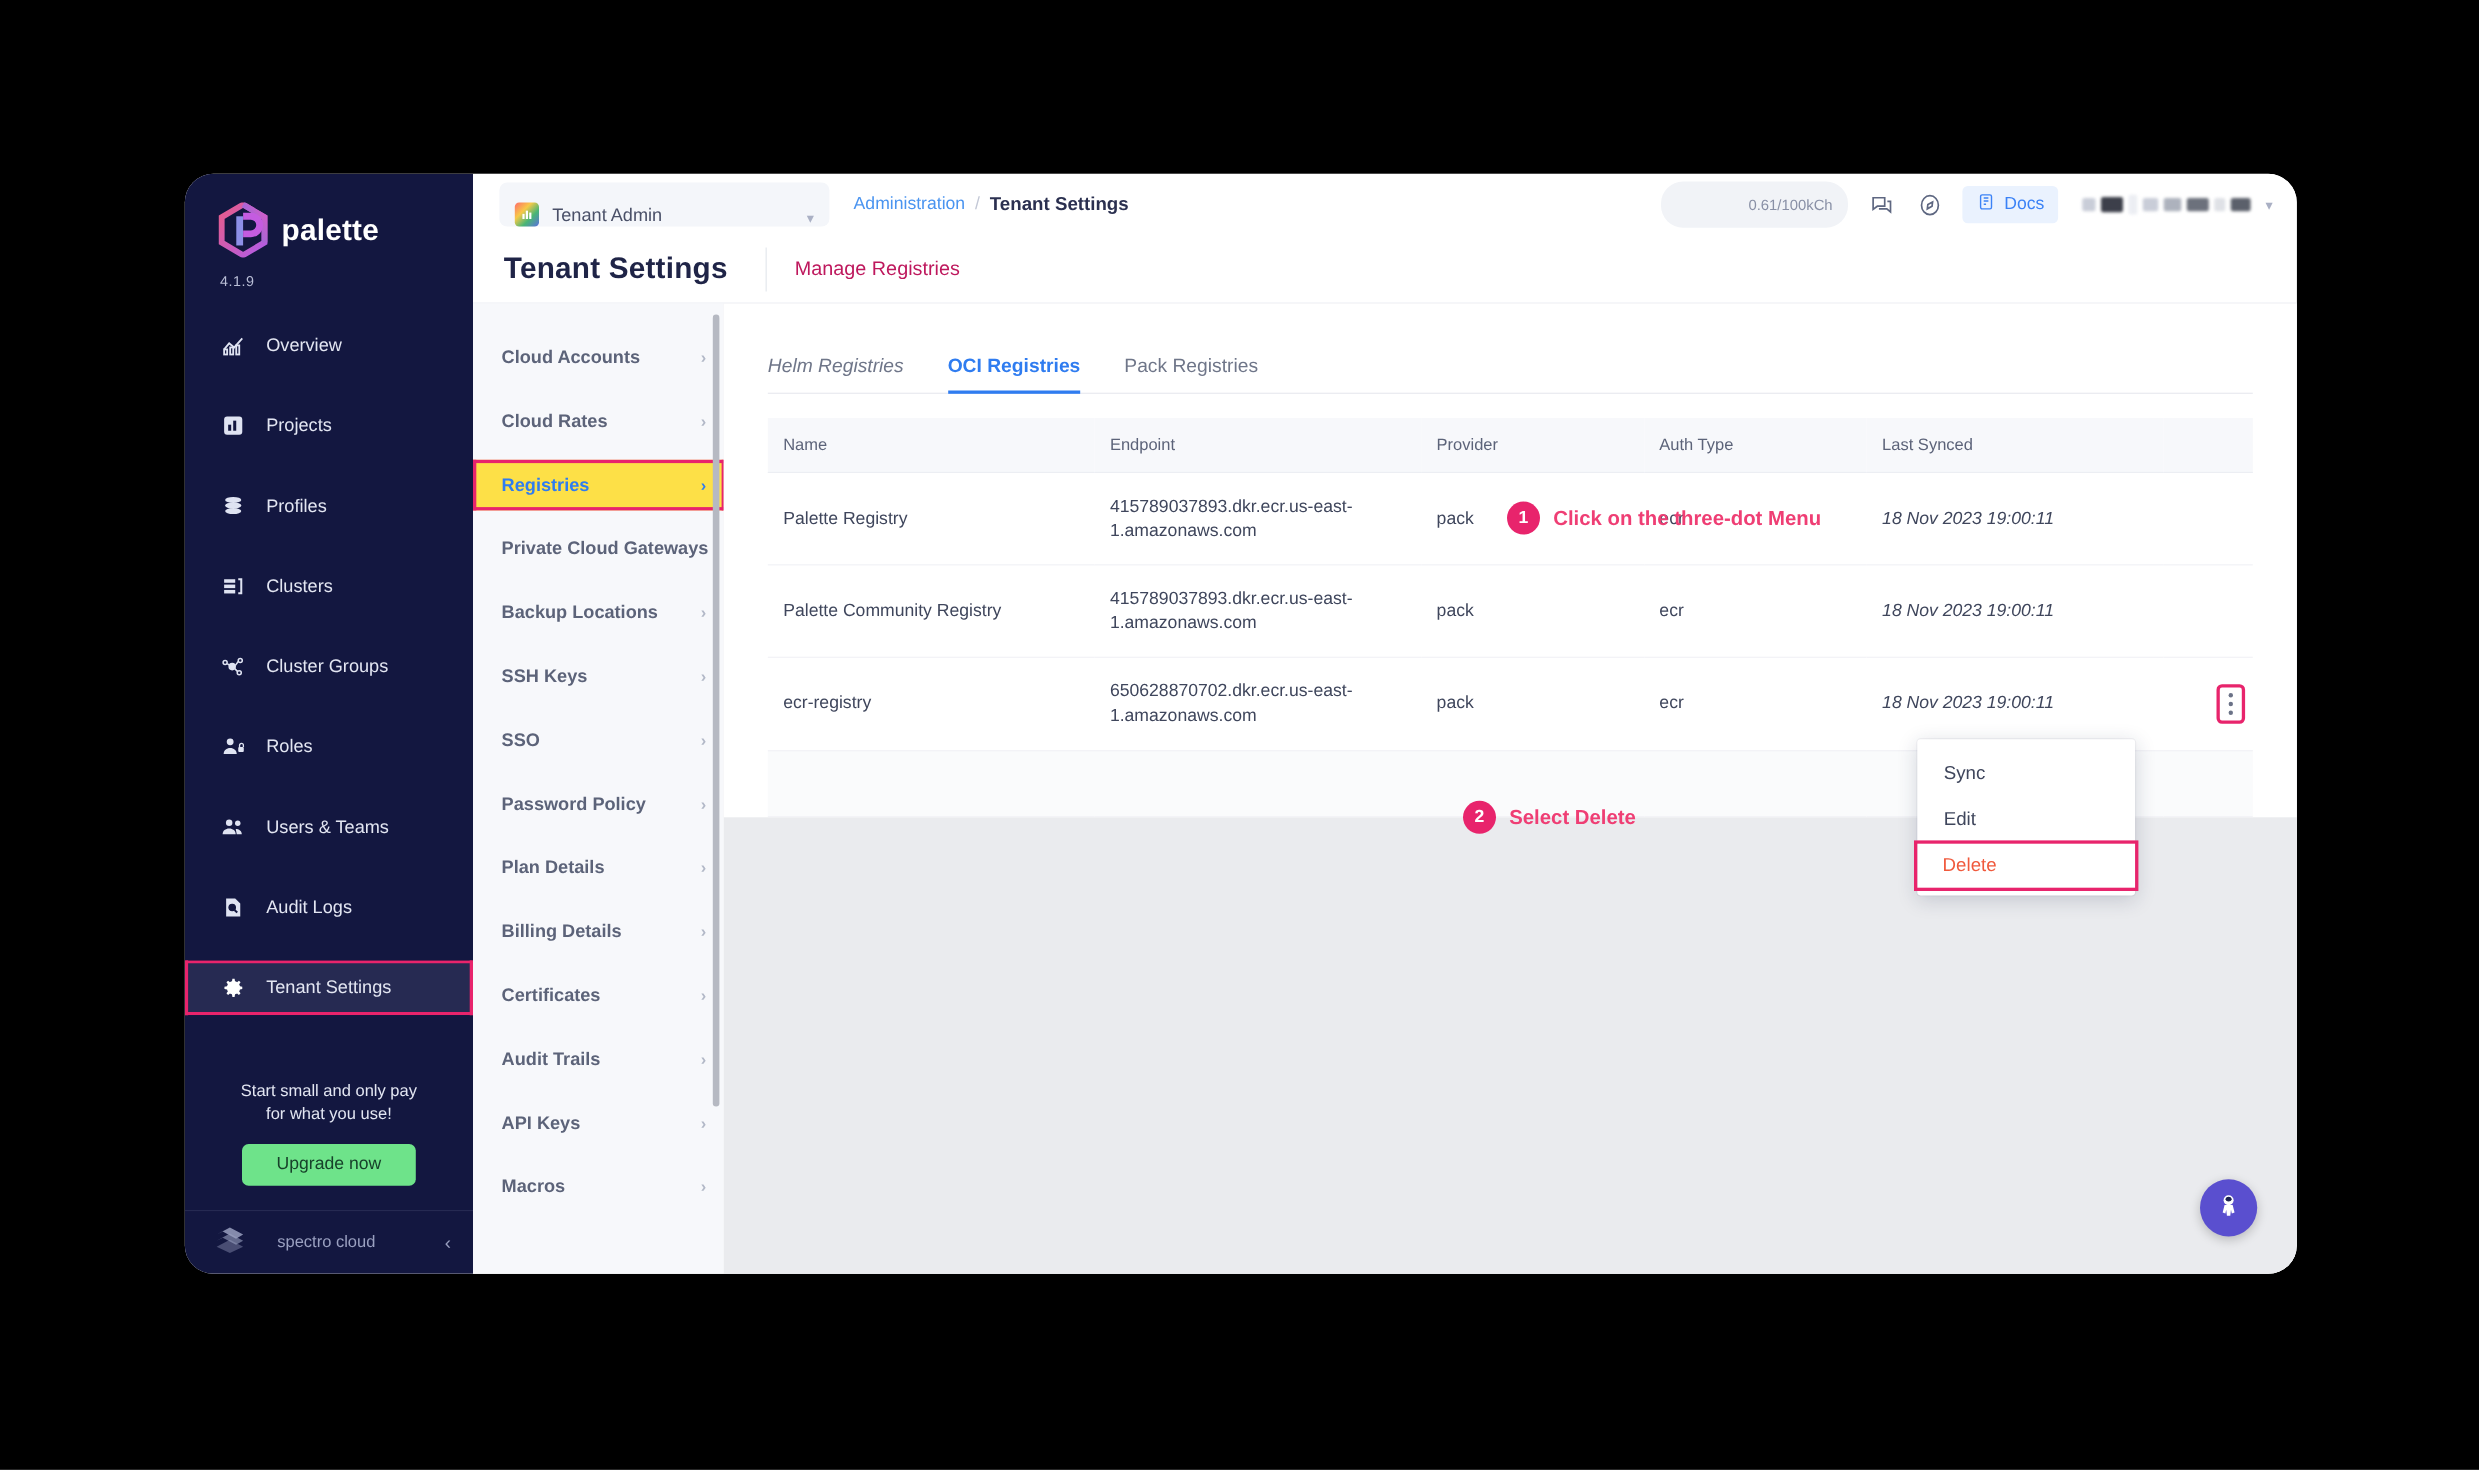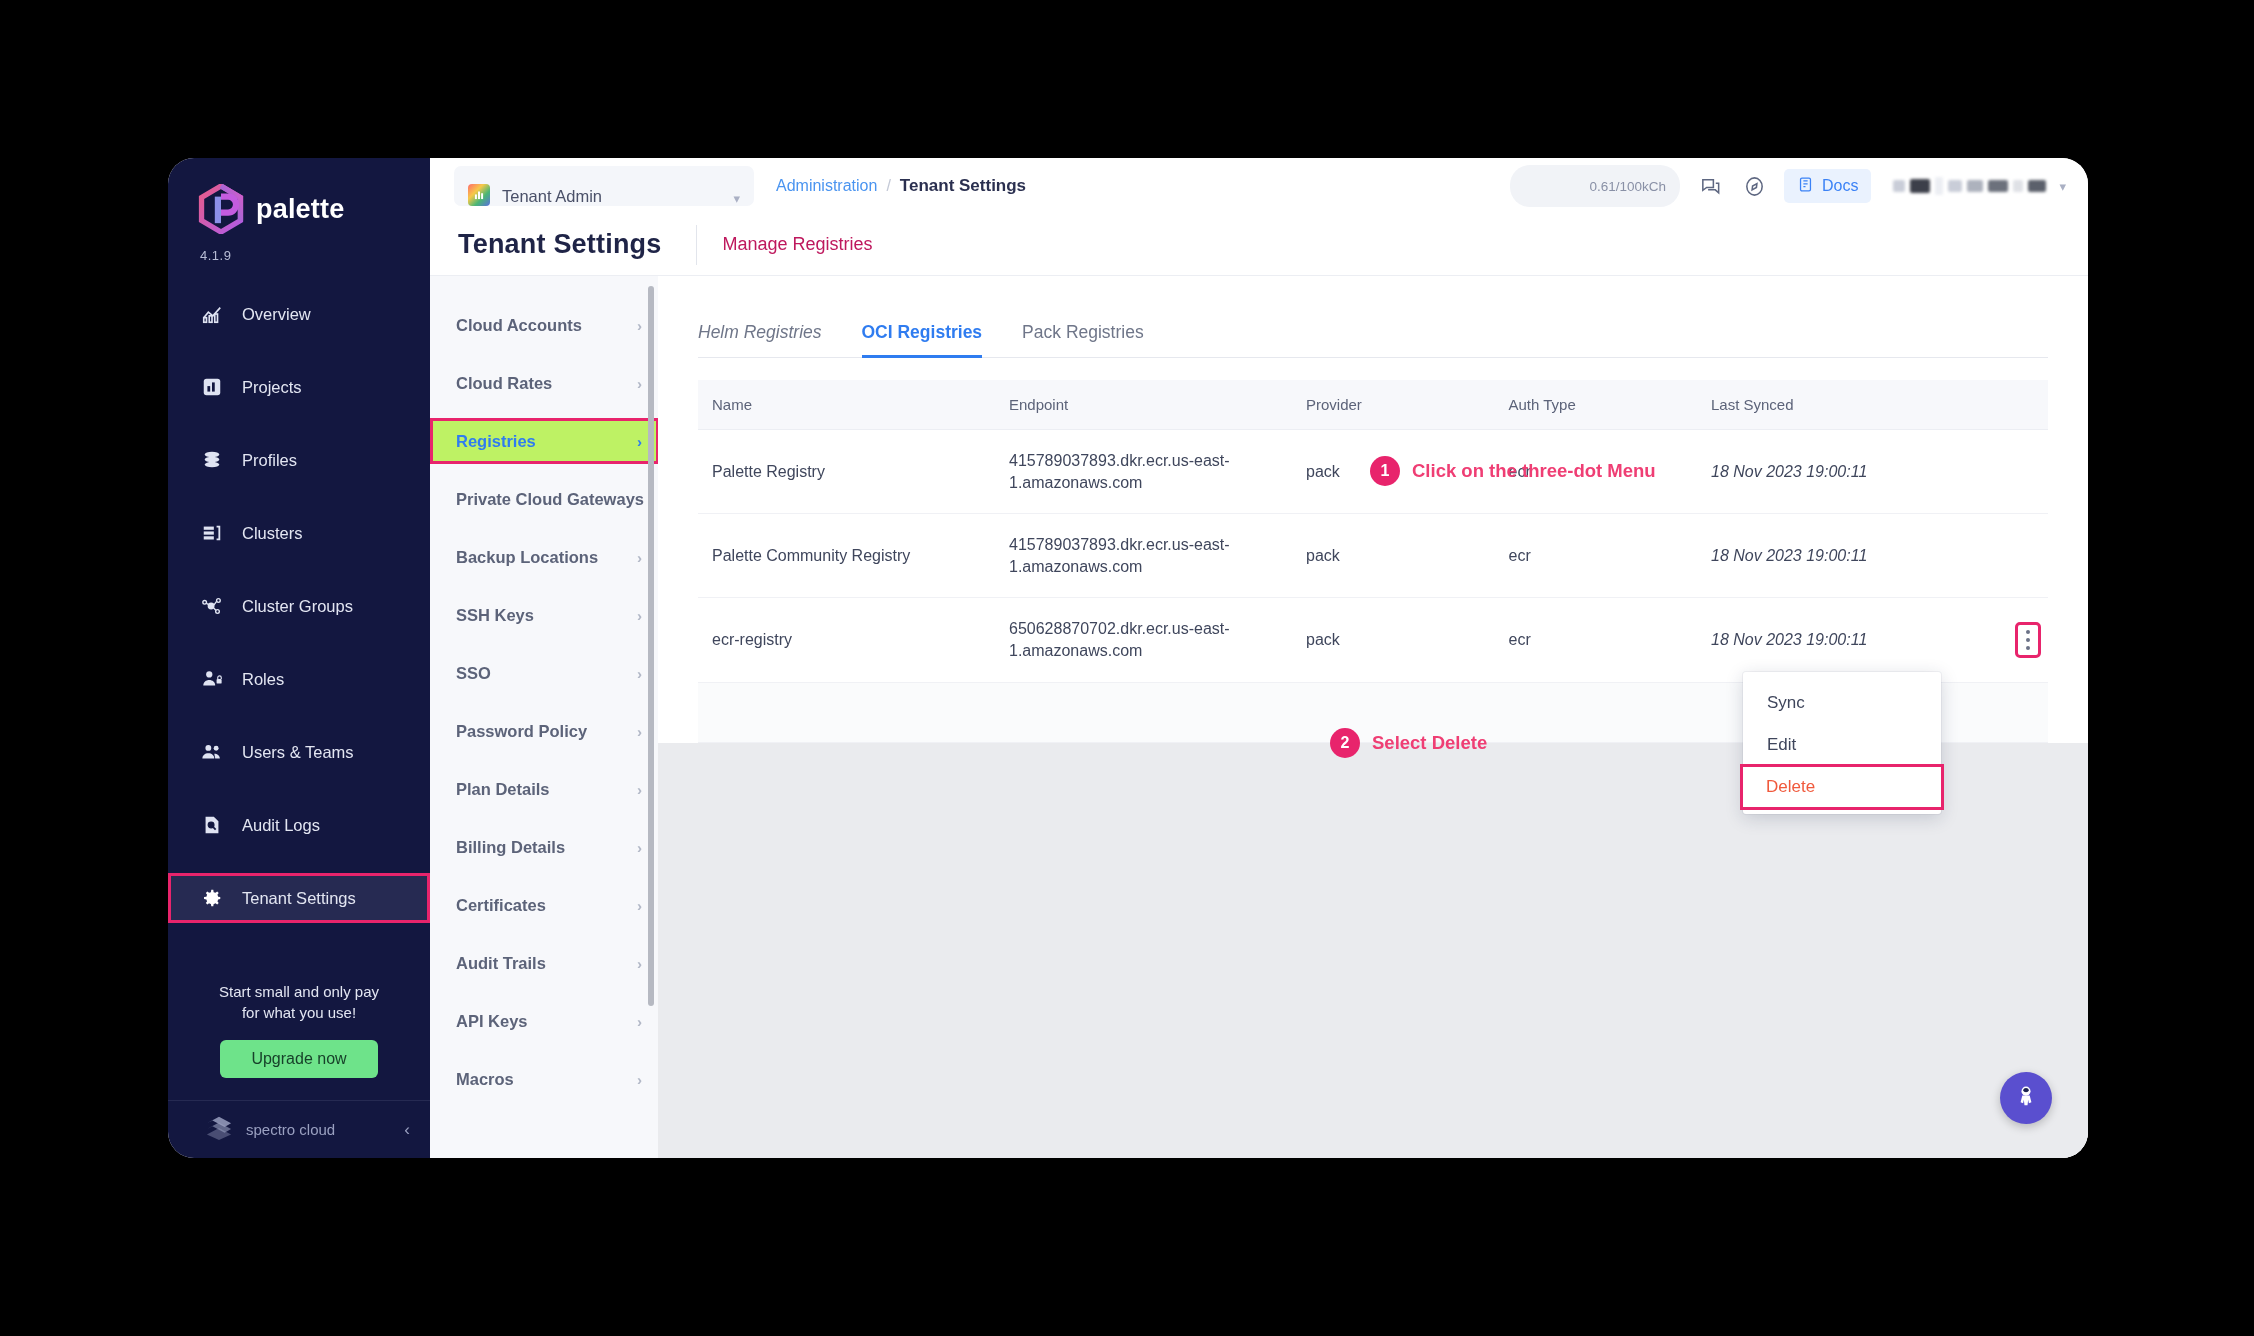--- a/index.html
+++ b/index.html
@@ -79,21 +79,21 @@
     width: 158px; height: 38px; line-height: 38px;
     background: #6ee38a; color: #17412a;
     font-size: 16px; border-radius: 6px;
     border: none; cursor: pointer;
     font-family: "Liberation Sans", sans-serif;
   }
   .sb-footer {
     border-top: 1px solid #262a52;
     height: 58px; margin-top: 22px;
     display: flex; align-items: center;
-    padding: 0 20px 0 36px; gap: 12px;
+    padding: 0 20px 0 26px; gap: 28px;
   }
   .sb-footer .sc-name { font-size: 15px; color: #9aa0c0; flex: 1 1 auto; }
   .collapse-btn { color: #9aa0c0; font-size: 17px; cursor: pointer; }
 
   
   .main { flex: 1 1 auto; display: flex; flex-direction: column; background: #ffffff; min-width: 0; }
 
   
   .topbar {
     height: 56px; flex: 0 0 56px;
@@ -160,21 +160,21 @@
   .snav-item {
     display: flex; align-items: center;
     height: 46px; padding: 0 16px 0 26px;
     font-size: 16.5px; color: #5c6379; font-weight: 700;
     margin-bottom: 12px; cursor: pointer;
     position: relative;
   }
   .snav-item .lbl { flex: 1 1 auto; white-space: nowrap; }
   .snav-item .arr { color: #b2b8c7; font-size: 15px; margin-left: 4px; }
   .snav-item.active {
-    background: #bef264; color: #2f7cf0;
+    background: #fde047; color: #2f7cf0;
     border-top: 3px solid #e8246c; border-bottom: 3px solid #e8246c;
   }
   .snav-item.active .arr { color: #2f7cf0; }
   .snav-item.active::before{ content:""; position:absolute; left:0; top:-3px; bottom:-3px; width:3px; background:#e8246c; }
   .snav-item.active::after{ content:""; position:absolute; right:-1px; top:-3px; bottom:-3px; width:3px; background:#e8246c; }
   .snav-scroll {
     position: absolute; right: 4px; top: 10px;
     width: 6px; height: 720px; border-radius: 3px;
     background: #b6b9c2;
   }

